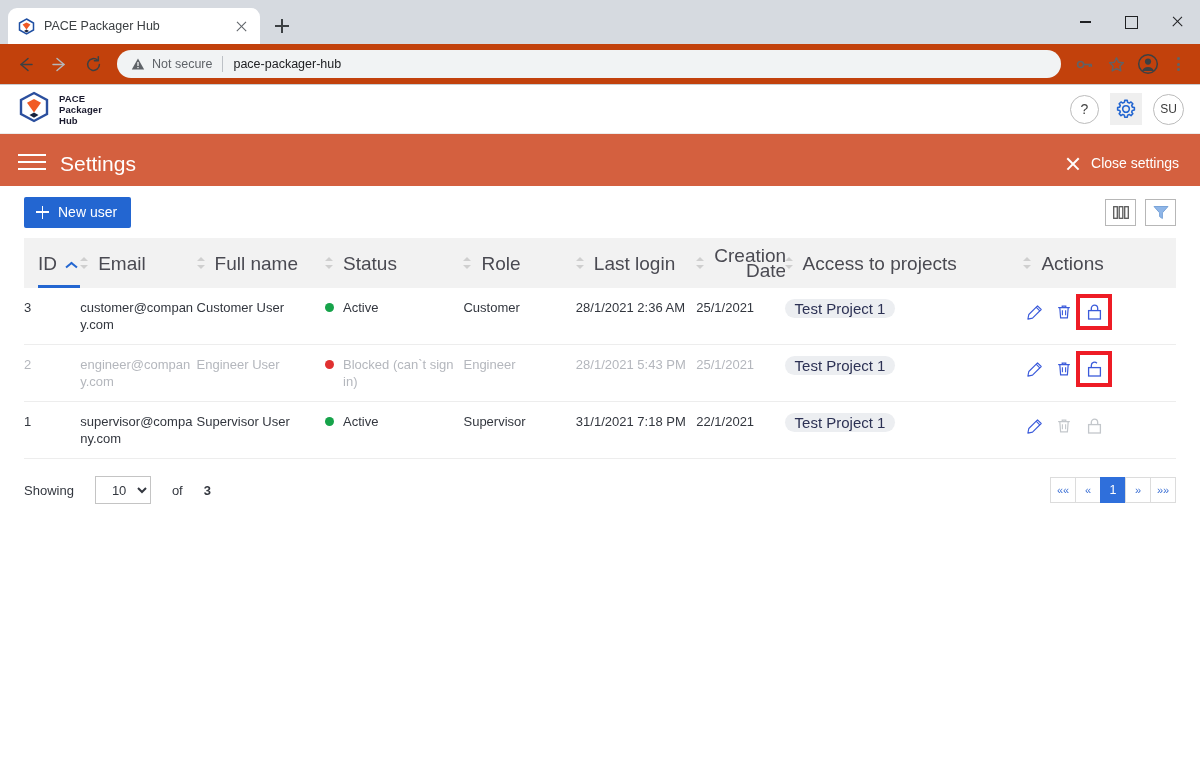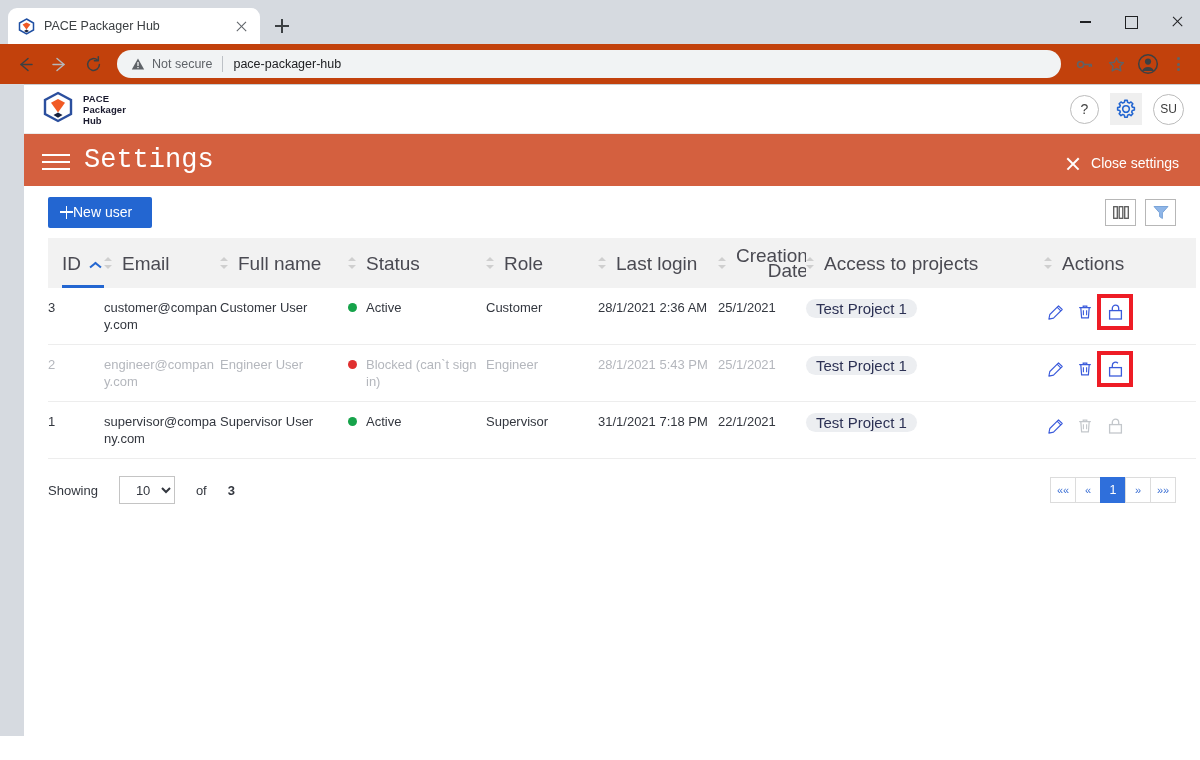--- a/index.html
+++ b/index.html
@@ -59,21 +59,21 @@
   .omni-url { font-size: 12.5px; color: #202124; }
   .omni-right { display: flex; align-items: center; gap: 2px; }
   .tb-icon { width: 30px; height: 30px; display: flex; align-items: center;
              justify-content: center; }
   .kebab { width: 26px; height: 26px; display: flex; flex-direction: column;
            align-items: center; justify-content: center; gap: 2.6px; }
   .kebab i { width: 3px; height: 3px; border-radius: 50%; background: #5f6368; display:block; }
 
   
   .app { flex: 1; background: #ffffff; display: flex; flex-direction: column;
-         border-top: 1px solid #c8ccd0; overflow: hidden; margin-left: 24px; }
+         border-top: 1px solid #c8ccd0; overflow: hidden; }
 
   .apphead { height: 49px; flex: 0 0 49px; background: #fff; display: flex;
              align-items: center; padding: 0 16px 0 18px; border-bottom: 1px solid #ececec; }
   .brand { display: flex; align-items: center; gap: 9px; }
   .brand-text { font-size: 9.5px; font-weight: bold; color: #1a1a2e; line-height: 11px;
                 letter-spacing: .1px; }
   .apphead-right { margin-left: auto; display: flex; align-items: center; gap: 11px; }
   .circle-btn { width: 29px; height: 29px; border-radius: 50%; border: 1px solid #bcbcbc;
                 display: flex; align-items: center; justify-content: center;
                 font-size: 14px; color: #444; }
@@ -81,40 +81,40 @@
               align-items: center; justify-content: center; }
   .avatar { width: 31px; height: 31px; border-radius: 50%; border: 1px solid #bcbcbc;
             display: flex; align-items: center; justify-content: center;
             font-size: 12px; color: #3a3a3a; }
 
   .settingsbar { height: 52px; flex: 0 0 52px; background: #d4603f; display: flex;
                  align-items: flex-end; position: relative; }
   .burger { width: 28px; margin: 0 14px 16px 18px; display: flex; flex-direction: column;
             gap: 5px; }
   .burger i { height: 2px; background: #fff; display: block; }
-  .settings-title { color: #fff; font-size: 27px; margin: 0 26px 12px 0; line-height: 1; font-family: Liberation Mono, monospace; }
+  .settings-title { color: #fff; font-size: 21px; margin: 0 26px 12px 0; line-height: 1; }
   .tabs { display: flex; align-items: flex-end; height: 100%; }
   .stab { height: 40px; display: flex; align-items: center; justify-content: center;
           padding: 0 26px; font-size: 14.5px; color: #fff; border-radius: 5px 5px 0 0;
           min-width: 96px; }
   .stab.active { background: #fff; color: #23272e; height: 45px; }
   .closesettings { margin-left: auto; display: flex; align-items: center; gap: 11px;
                    color: #fff; font-size: 14px; margin-bottom: 15px; margin-right: 21px; }
   .x-glyph { position: relative; width: 15px; height: 15px; }
   .x-glyph::before, .x-glyph::after { content: ""; position: absolute; left: 0; top: 7px;
       width: 16px; height: 1.8px; background: #fff; }
   .x-glyph::before { transform: rotate(45deg); }
   .x-glyph::after  { transform: rotate(-45deg); }
 
   .content { flex: 1; background: #fff; padding: 0 24px; overflow: hidden; }
 
   .actionbar { height: 52px; display: flex; align-items: center; }
   .newuser { height: 31px; background: #2366d1; color: #fff; border: none;
              border-radius: 2px; font-size: 14px; display: flex; align-items: center;
-             padding: 0 20px 0 12px; font-family: inherit; }
+             gap: 9px; padding: 0 14px 0 12px; font-family: inherit; }
   .plus { position: relative; width: 13px; height: 13px; }
   .plus::before, .plus::after { content: ""; position: absolute; background: #fff; }
   .plus::before { left: 0; top: 5.8px; width: 13px; height: 1.6px; }
   .plus::after  { left: 5.8px; top: 0; width: 1.6px; height: 13px; }
   .ab-right { margin-left: auto; display: flex; gap: 9px; }
   .sqbtn { width: 31px; height: 27px; border: 1px solid #b7b7b7; background: #fff;
            display: flex; align-items: center; justify-content: center; }
 
   
   table.grid { width: 100%; border-collapse: collapse; table-layout: fixed; }

